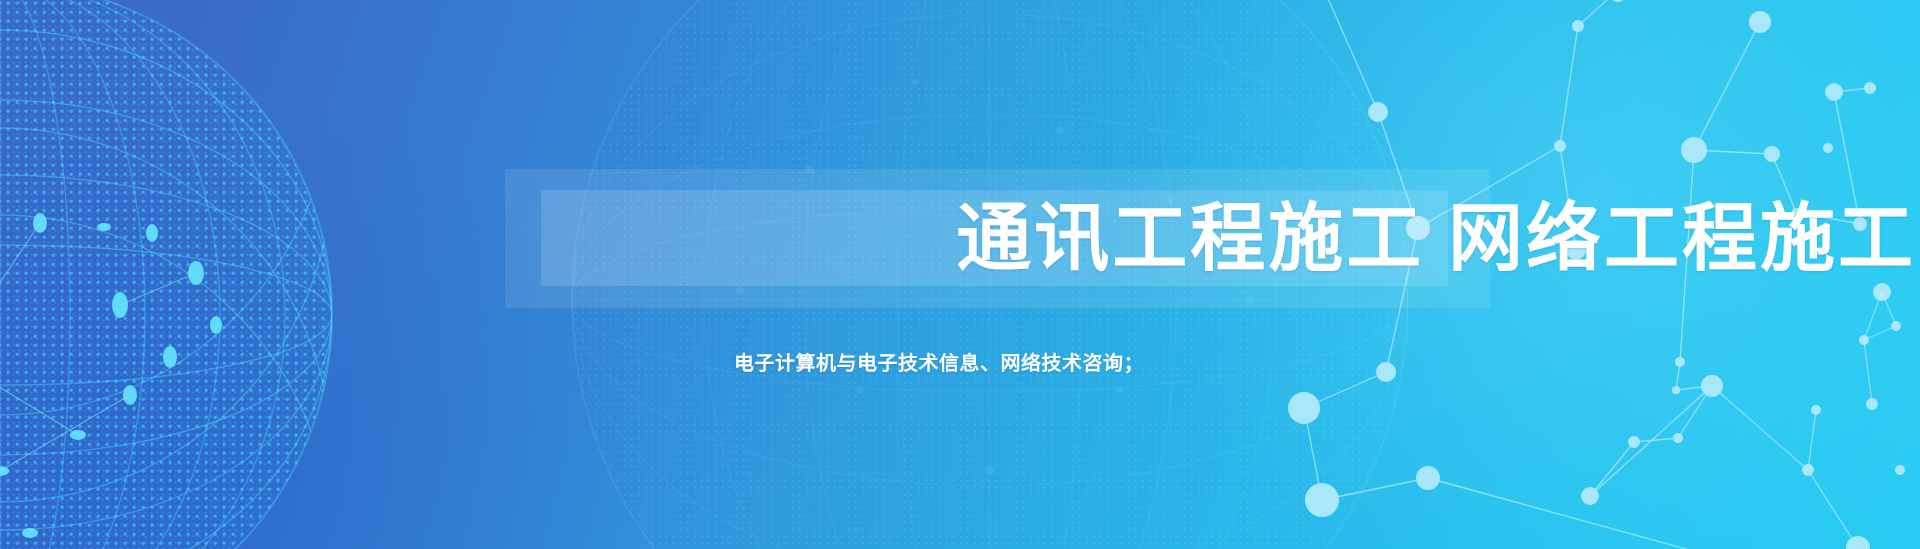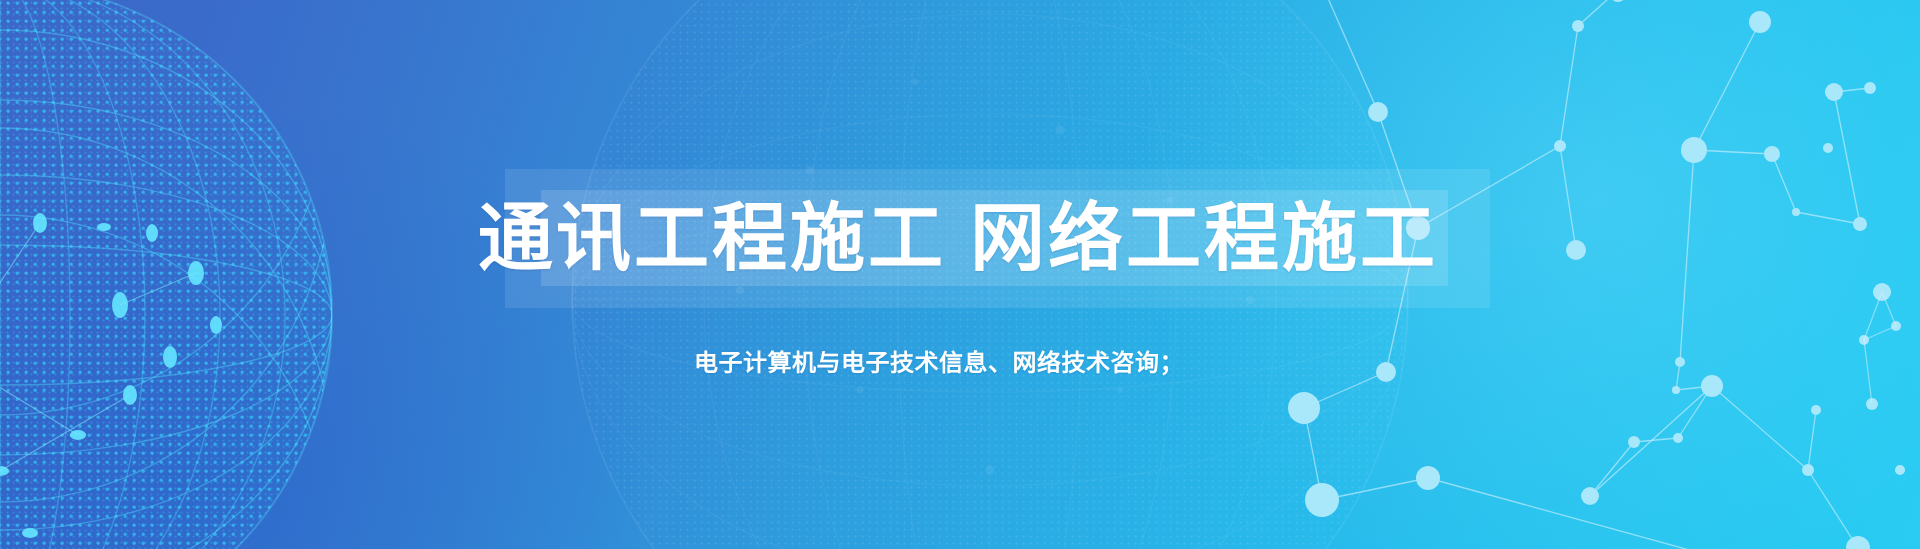--- a/index.html
+++ b/index.html
@@ -105,39 +105,39 @@
     top: 190px;
     width: 907px;
     height: 96px;
     background: rgba(255,255,255,0.14);
   }
   .headline {
     position: absolute;
     left: 0;
     top: 186px;
     width: 1916px;
-    text-align: center;
+    text-align: right;
     color: #ffffff;
     font-size: 75px;
     line-height: 104px;
     font-weight: 700;
     letter-spacing: 3px;
     white-space: nowrap;
     text-shadow: 0 1px 2px rgba(20,60,130,0.18);
   }
 
   
   .subtitle {
     position: absolute;
     left: 0;
     top: 340px;
     width: 1878px;
     text-align: center;
     color: #ffffff;
-    font-size: 24px;
+    font-size: 20px;
     line-height: 46px;
     font-weight: 600;
     letter-spacing: 0.5px;
     text-shadow: 0 1px 2px rgba(20,80,150,0.20);
   }
   .subtitle .line { display: block; white-space: nowrap; }
 </style>
 </head>
 <body>
 

